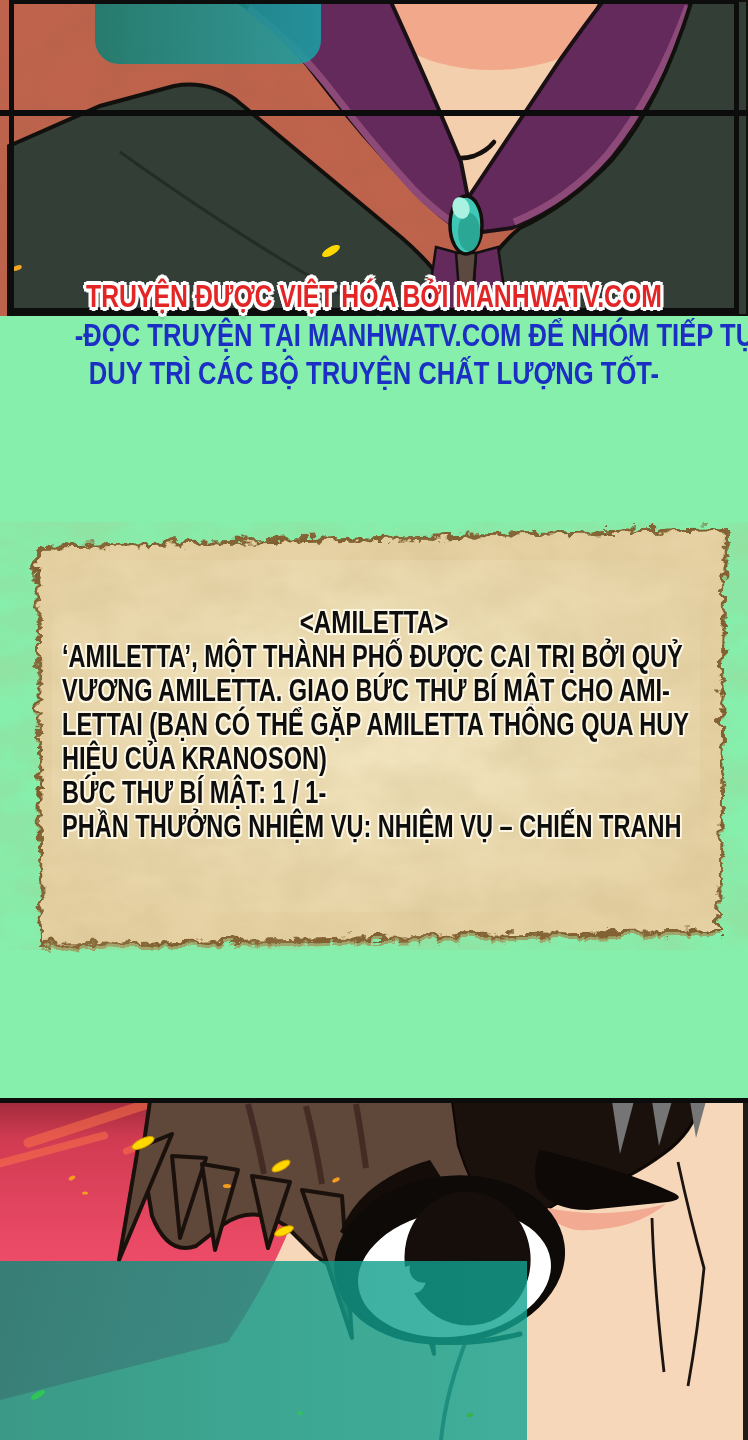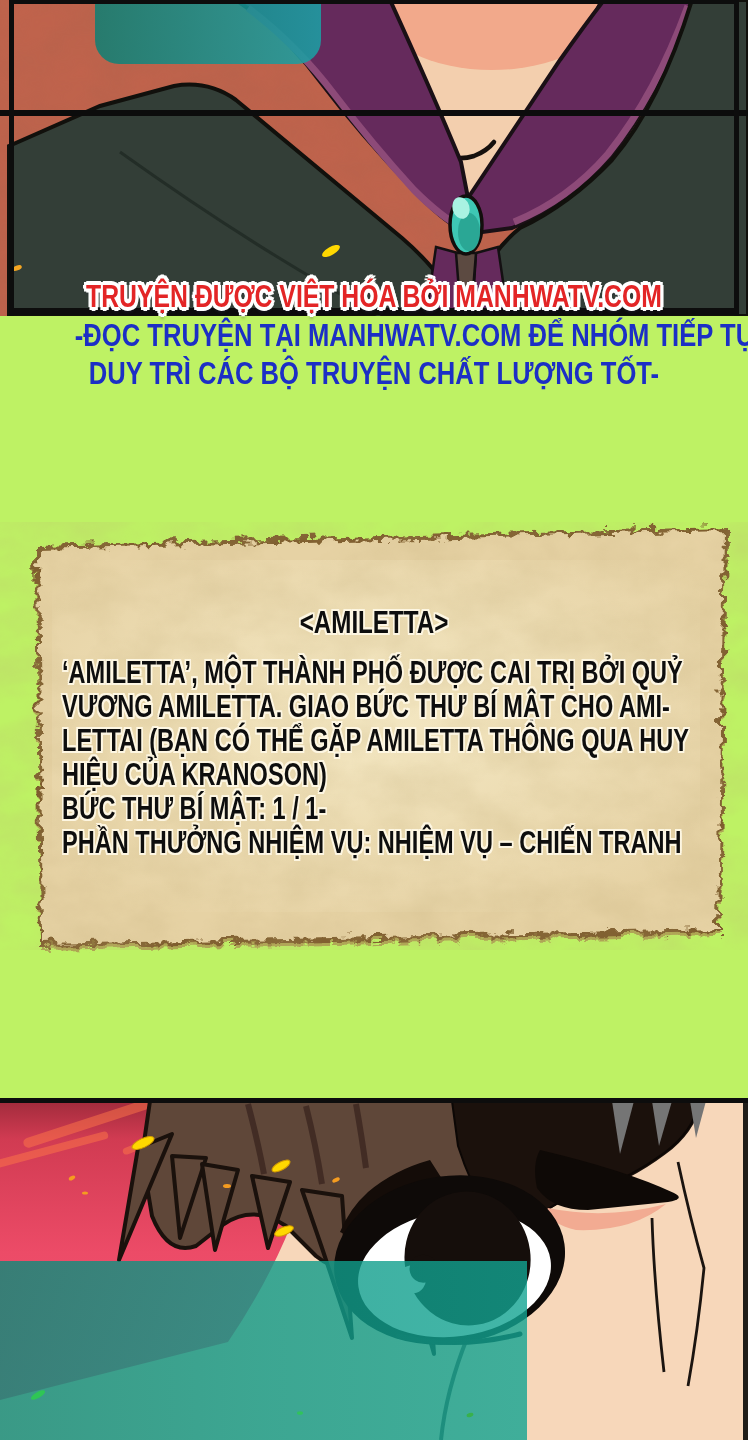--- a/index.html
+++ b/index.html
@@ -1,18 +1,18 @@
 <!DOCTYPE html>
 <html><head>
 <meta charset="utf-8">
 <style>
   html,body{margin:0;padding:0;background:#888;}
   #comic-page{
     position:relative;width:748px;height:1440px;margin:0 auto;
-    background:#bef264;overflow:hidden;
+    background:#86efac;overflow:hidden;
     font-family:"Liberation Sans","DejaVu Sans",sans-serif;
   }
   #comic-page svg{display:block;position:absolute;left:0;}
   
   .credit-line{
     position:absolute;left:0;width:748px;text-align:center;
     font-weight:bold;white-space:nowrap;line-height:1;
   }
   .credit-red{
     top:281px;font-size:31px;color:#e32526;transform:scaleX(.80);
@@ -23,21 +23,21 @@
   }
   .credit-blue1{top:319px;font-size:32px;color:#1c2fc5;transform:scaleX(.80);}
   .credit-blue2{top:357px;font-size:32px;color:#1c2fc5;transform:scaleX(.80);}
   
   .scroll-title{
     position:absolute;top:606px;left:0;width:748px;text-align:center;
     font-weight:bold;font-size:31px;line-height:34px;color:#0e0e0e;
     transform:scaleX(.78);white-space:nowrap;
     text-shadow:-2px -2px 0 #fdf6e2,2px -2px 0 #fdf6e2,-2px 2px 0 #fdf6e2,2px 2px 0 #fdf6e2,-2px 0 0 #fdf6e2,2px 0 0 #fdf6e2,0 -2px 0 #fdf6e2,0 2px 0 #fdf6e2;
   }
-  .scroll-body{position:absolute;top:656px;left:62px;width:660px;}
+  .scroll-body{position:absolute;top:640px;left:62px;width:660px;}
   .scroll-line{
     font-weight:bold;font-size:31px;line-height:34px;height:34px;color:#0e0e0e;
     transform:scaleX(.76);transform-origin:left center;white-space:nowrap;
     text-shadow:-2px -2px 0 #fdf6e2,2px -2px 0 #fdf6e2,-2px 2px 0 #fdf6e2,2px 2px 0 #fdf6e2,-2px 0 0 #fdf6e2,2px 0 0 #fdf6e2,0 -2px 0 #fdf6e2,0 2px 0 #fdf6e2;
   }
 </style>
 </head>
 <body>
 
 <div id="comic-page">

